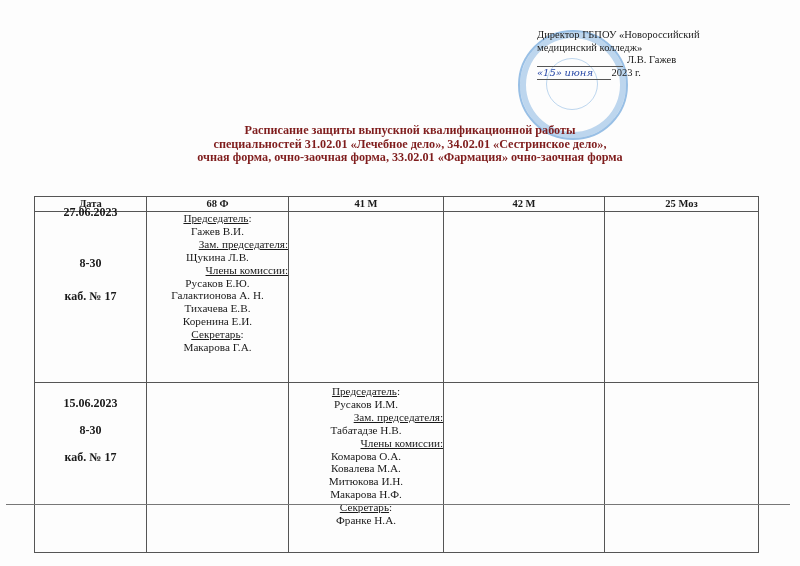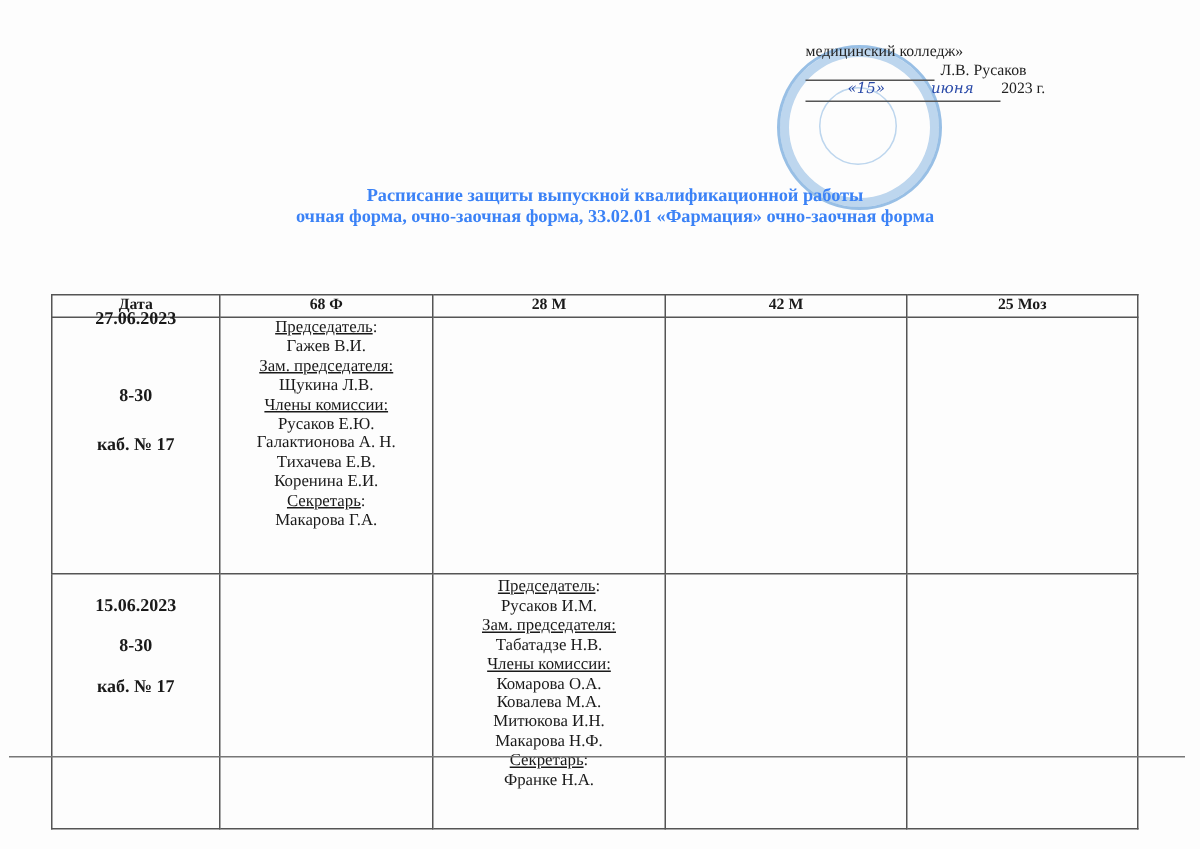--- a/index.html
+++ b/index.html
@@ -9,93 +9,95 @@
     font-family: "Liberation Serif", "DejaVu Serif", serif;
     color: #1a1a1a;
   }
   .approve {
     position: absolute; left: 537px; top: 29px; width: 240px;
     font-size: 10.5px; line-height: 12.5px; color: #222;
   }
   .approve .line { white-space: nowrap; }
   .approve .sig-line { display: inline-block; width: 86px; border-bottom: 1px solid #555; margin-right: 4px; vertical-align: bottom; height: 10px; }
   .approve .date-line { display: inline-block; border-bottom: 1px solid #555; }
-  .hand { color: #2a4aa8; font-style: italic; font-family: "DejaVu Serif", serif; font-size: 10px; margin-left: 28px; }
+  .hand { color: #2a4aa8; font-style: italic; font-family: "DejaVu Serif", serif; font-size: 10px; }
   .stamp {
     position: absolute; left: 518px; top: 30px; width: 106px; height: 106px;
     border-radius: 50%; border: 2px solid rgba(70,140,210,0.55);
     box-shadow: inset 0 0 0 5px rgba(255,255,255,0), inset 0 0 0 6px rgba(70,140,210,0.35);
     pointer-events: none;
   }
   .stamp-inner {
     position: absolute; left: 546px; top: 58px; width: 50px; height: 50px;
     border-radius: 50%; border: 1px solid rgba(70,140,210,0.35);
     pointer-events: none;
   }
   .title {
     position: absolute; left: 130px; top: 124px; width: 560px; text-align: center;
-    font-weight: bold; font-size: 12.2px; line-height: 13.6px; color: #3b82f6;
+    font-weight: bold; font-size: 12.2px; line-height: 13.6px; color: #7f1d1d;
   }
   table.sched {
     position: absolute; left: 34px; top: 196px;
     border-collapse: collapse; table-layout: fixed;
     font-size: 11.2px; line-height: 12.9px;
   }
   table.sched th, table.sched td {
     border: 1px solid #555; text-align: center; vertical-align: top; padding: 0;
   }
   table.sched th { font-weight: bold; height: 14px; font-size: 10.5px; line-height: 14px; }
   td.datecell { vertical-align: middle; font-weight: bold; font-size: 12px; }
   td.datecell .dt { display: block; }
   td.datecell .gap { height: 20px; }
-  .u { text-decoration: underline; }
+  .u { text-decoration: underline; text-align: right; }
   .row1 td { height: 170px; }
   .row2 td { height: 169px; }
   .fold {
     position: absolute; left: 6px; top: 504px; width: 784px; height: 0;
     border-top: 1px solid #777; pointer-events: none;
   }
 </style>
 </head>
 <body>
 
 <div class="stamp"></div>
 <div class="stamp-inner"></div>
 
 <div class="approve">
+  <div class="line">Директор ГБПОУ «Новороссийский</div>
   <div class="line">медицинский колледж»</div>
   <div class="line">
-    <span class="sig-line"></span><span>Л.В. Русаков</span>
+    <span class="sig-line"></span><span>Л.В. Гажев</span>
   </div>
   <div class="line">
     <span class="date-line">
       <span class="hand">«15»</span>
       <span class="hand">июня</span>&nbsp;&nbsp;&nbsp;&nbsp;&nbsp;&nbsp;&nbsp;
     </span><span>2023 г.</span>
   </div>
 </div>
 
 <div class="title">
   <div>Расписание защиты выпускной квалификационной работы</div>
+  <div>специальностей 31.02.01 «Лечебное дело», 34.02.01 «Сестринское дело»,</div>
   <div>очная форма, очно-заочная форма, 33.02.01 «Фармация» очно-заочная форма</div>
 </div>
 
 <table class="sched">
   <colgroup>
     <col style="width:112px">
     <col style="width:142px">
     <col style="width:155px">
     <col style="width:161px">
     <col style="width:154px">
   </colgroup>
   <thead>
     <tr>
       <th>Дата</th>
       <th>68 Ф</th>
-      <th>28 М</th>
+      <th>41 М</th>
       <th>42 М</th>
       <th>25 Моз</th>
     </tr>
   </thead>
   <tbody>
     <tr class="row1">
       <td class="datecell">
         <div style="margin-top:-6px">
           <span class="dt">27.06.2023</span>
           <div class="gap" style="height:38px"></div>

